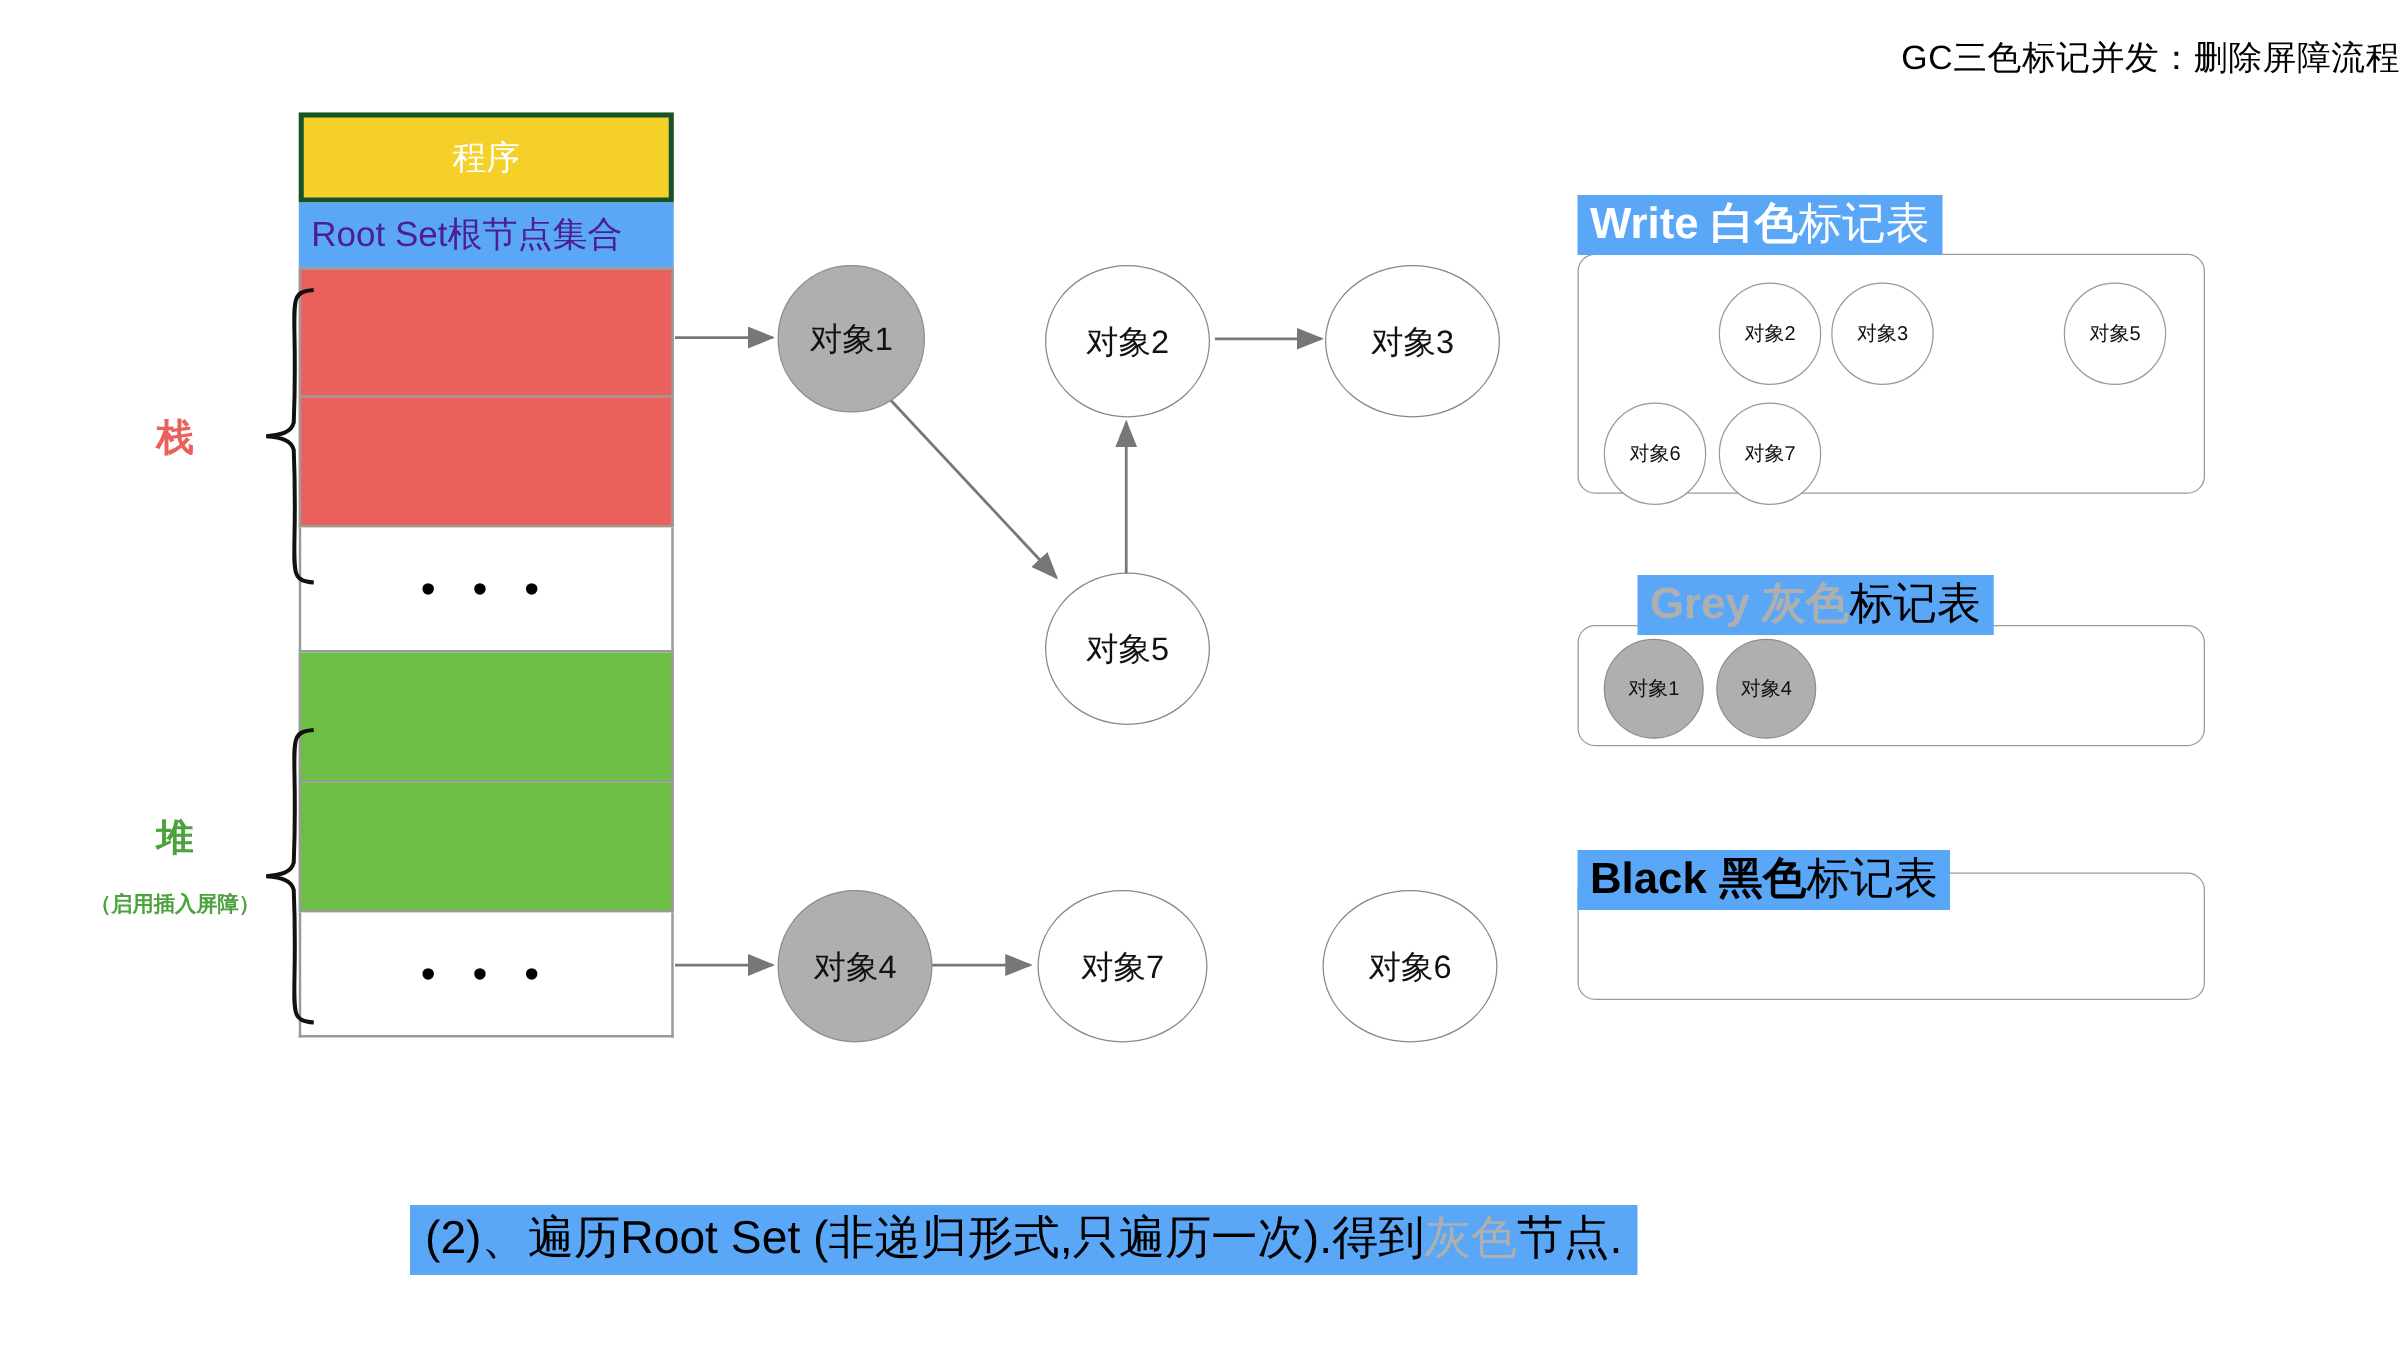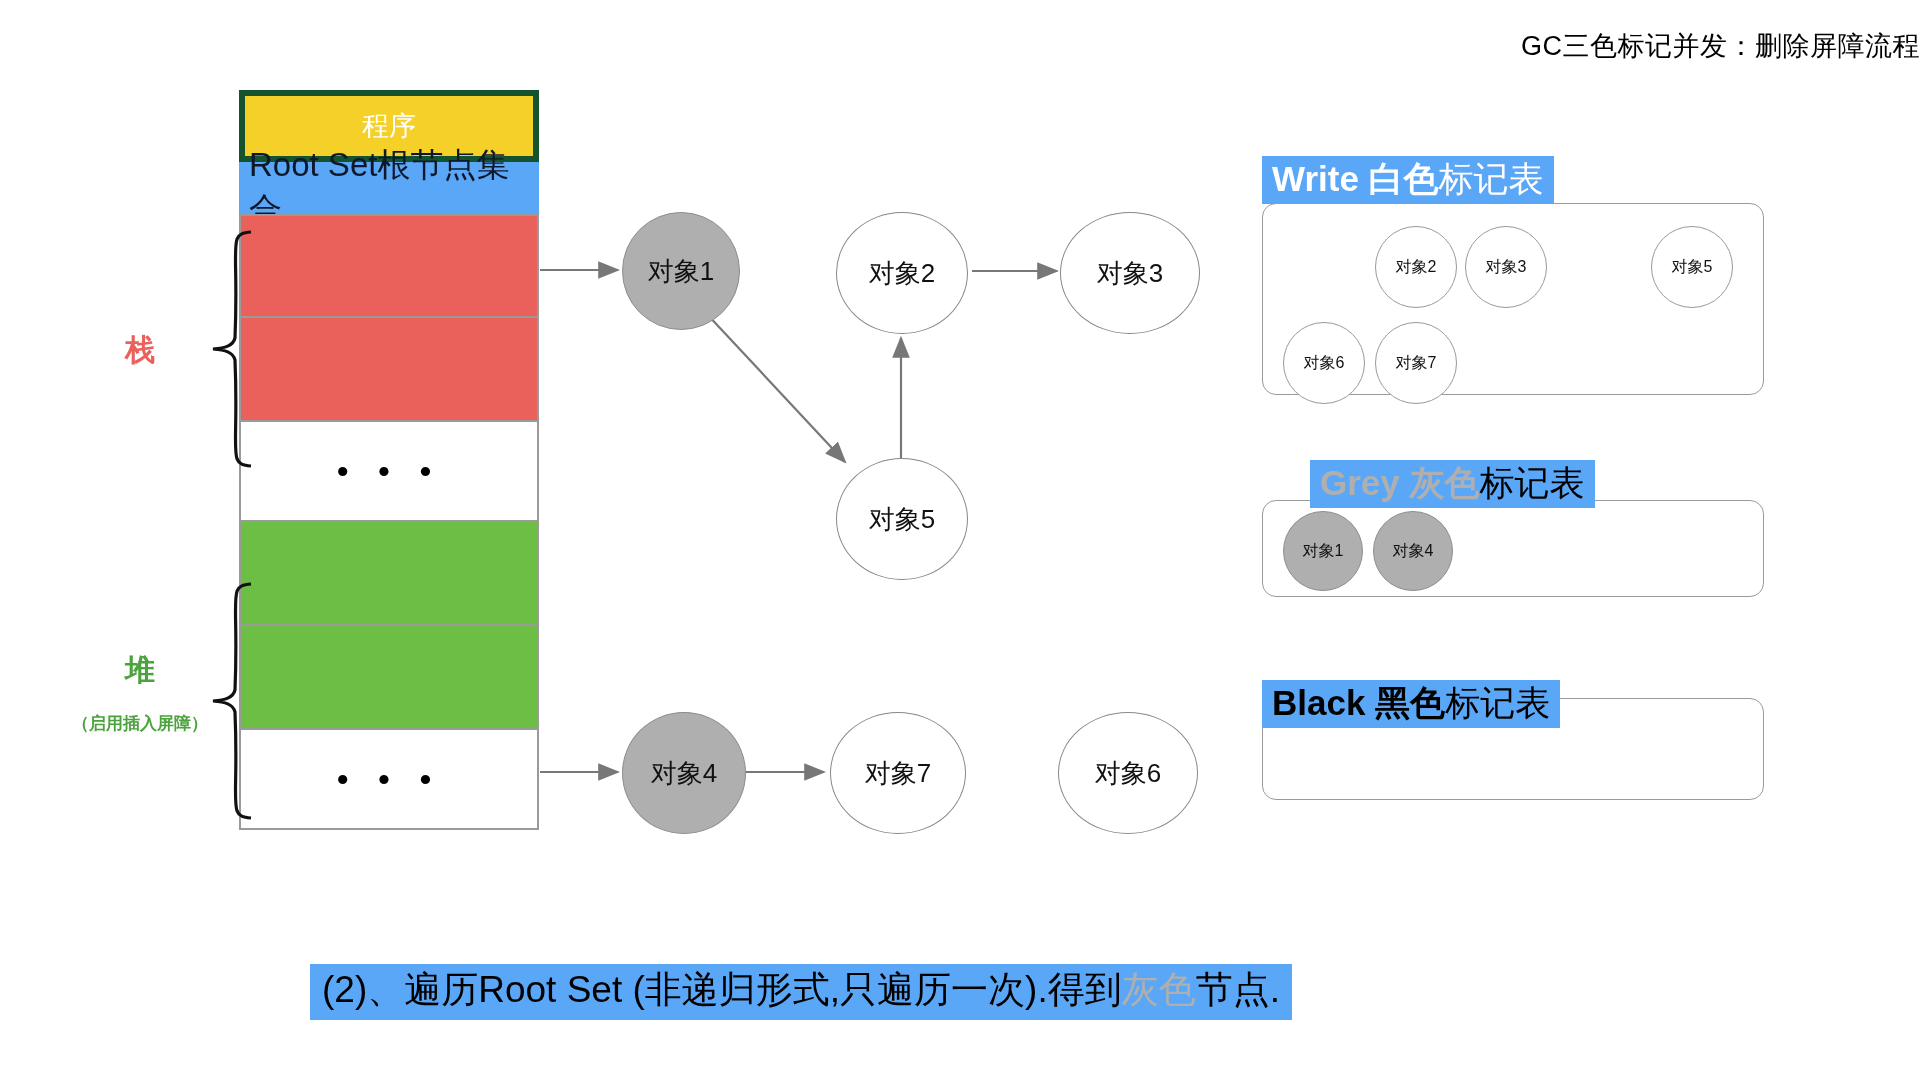--- a/index.html
+++ b/index.html
@@ -10,26 +10,26 @@
 
   
   #title{
     left:0;top:28px;width:1920px;text-align:right;
     font-size:27px;font-weight:normal;letter-spacing:.5px;
   }
 
   
   #mem{left:239px;top:90px;width:300px;}
   .cell{box-sizing:border-box;width:300px;position:relative;}
-  .cell-program{height:72px;background:#F5D028;border:6px solid #14532d;
+  .cell-program{height:72px;background:#F5D028;border:4px solid #14532d;
       display:flex;align-items:center;justify-content:center;
       color:#fff;font-size:27px;}
   .cell-root{height:52px;background:#5BA7F7;
       display:flex;align-items:center;padding-left:10px;
-      color:#0f172a;font-size:33px;}
+      color:#4c1d95;font-size:28px;}
   .cell-red{height:104px;background:#E9615A;border:2px solid #9a9a9a;border-top:none;}
   .cell-red.first{border-top:2px solid #9a9a9a;}
   .cell-dots{height:100px;background:#fff;border:2px solid #9a9a9a;border-top:none;
       display:flex;align-items:center;justify-content:center;
       font-size:34px;letter-spacing:10px;line-height:0;}
   .cell-green{height:104px;background:#6CBE45;border:2px solid #9a9a9a;border-top:none;}
   .sidelabel{text-align:center;font-weight:bold;}
   #stack-label{left:80px;top:330px;width:120px;font-size:30px;color:#E9615A;}
   #heap-label{left:55px;top:650px;width:170px;font-size:30px;color:#4CA23C;}
   #heap-sub{left:35px;top:712px;width:210px;font-size:17px;font-weight:bold;
@@ -52,21 +52,21 @@
         font-size:16px;color:#111;}
   .chip.grey{background:#AFAFAF;border-color:#8d8d8d;}
 
   .b{font-weight:bold;}
   .w{color:#ffffff;}
   .greytxt{color:#AFAFAF;}
   .blk{color:#000;}
 
   
   #caption{
-    left:310px;top:964px;background:#5BA7F7;
+    left:328px;top:964px;background:#5BA7F7;
     padding:4px 12px 8px 12px;font-size:37px;white-space:nowrap;line-height:1.2;
   }
 </style>
 </head>
 <body>
 
 <div class="abs" id="title">GC三色标记并发：删除屏障流程</div>
 
 <div class="abs" id="mem">
   <div class="cell cell-program">

